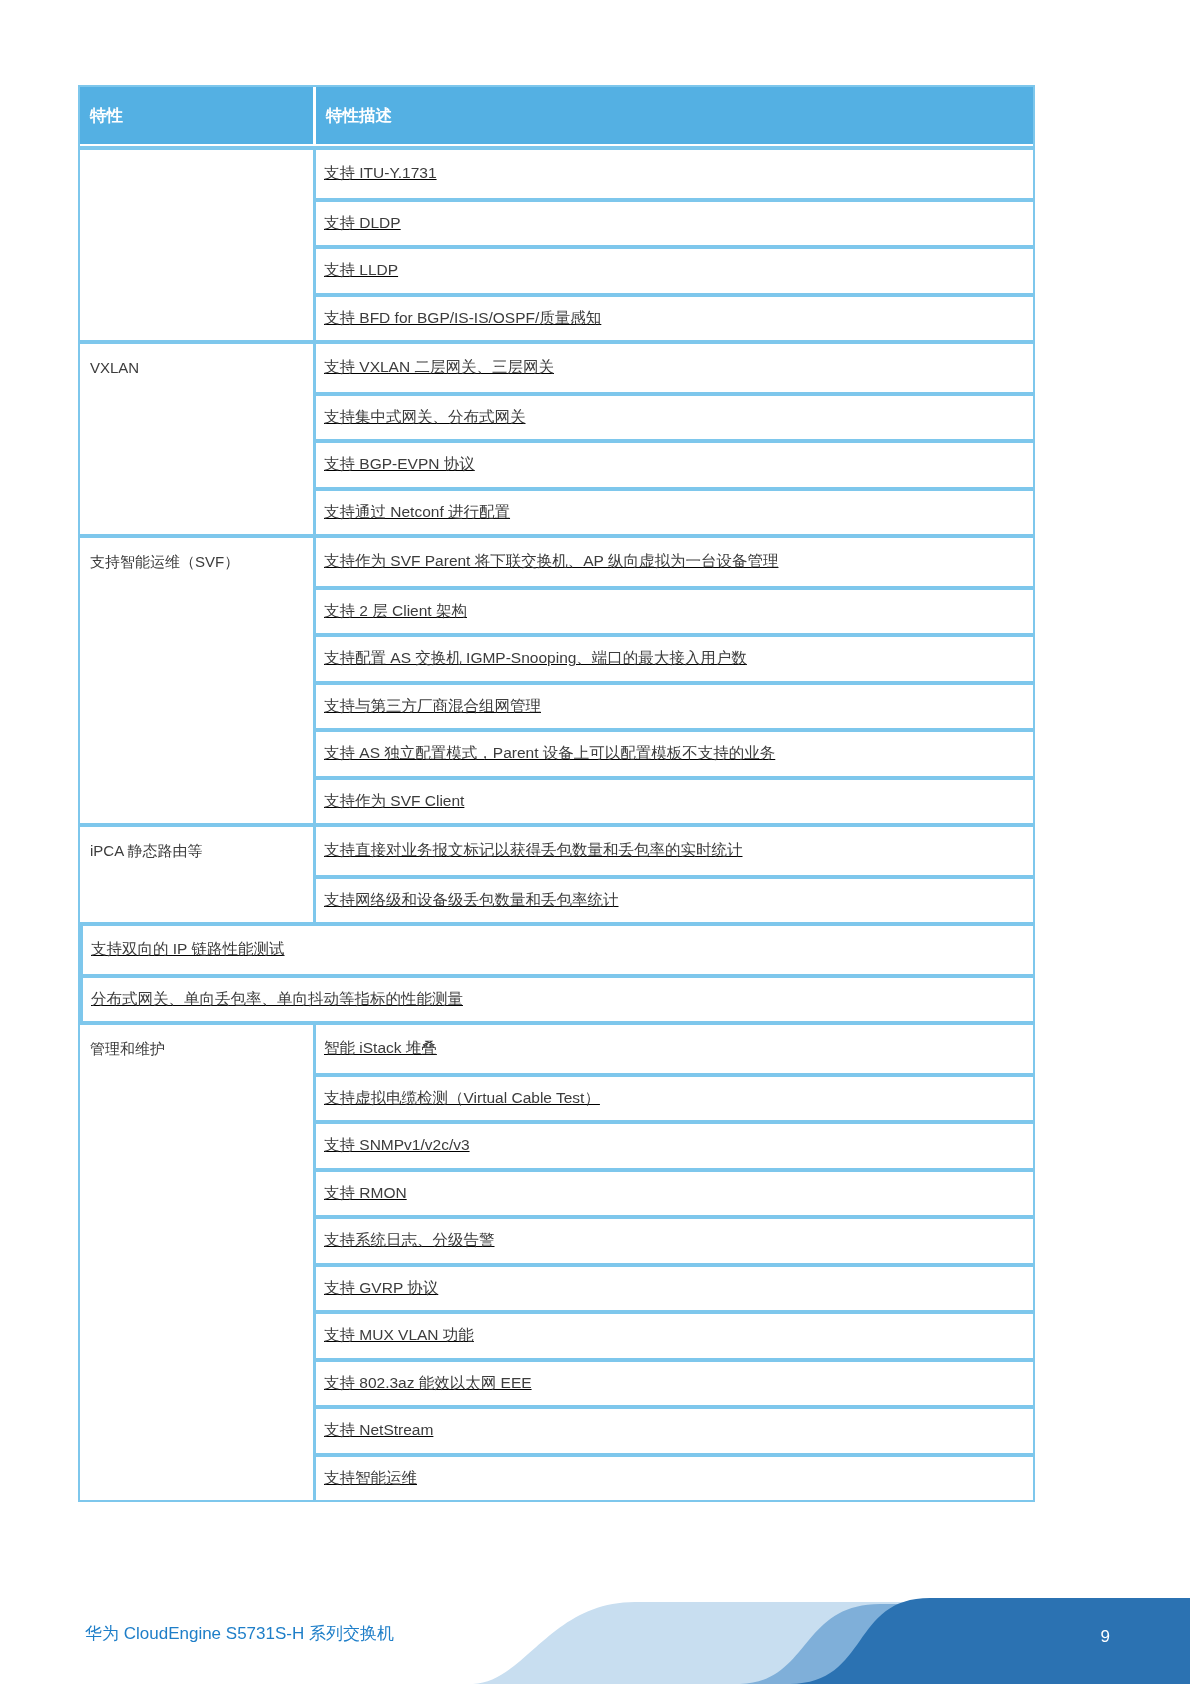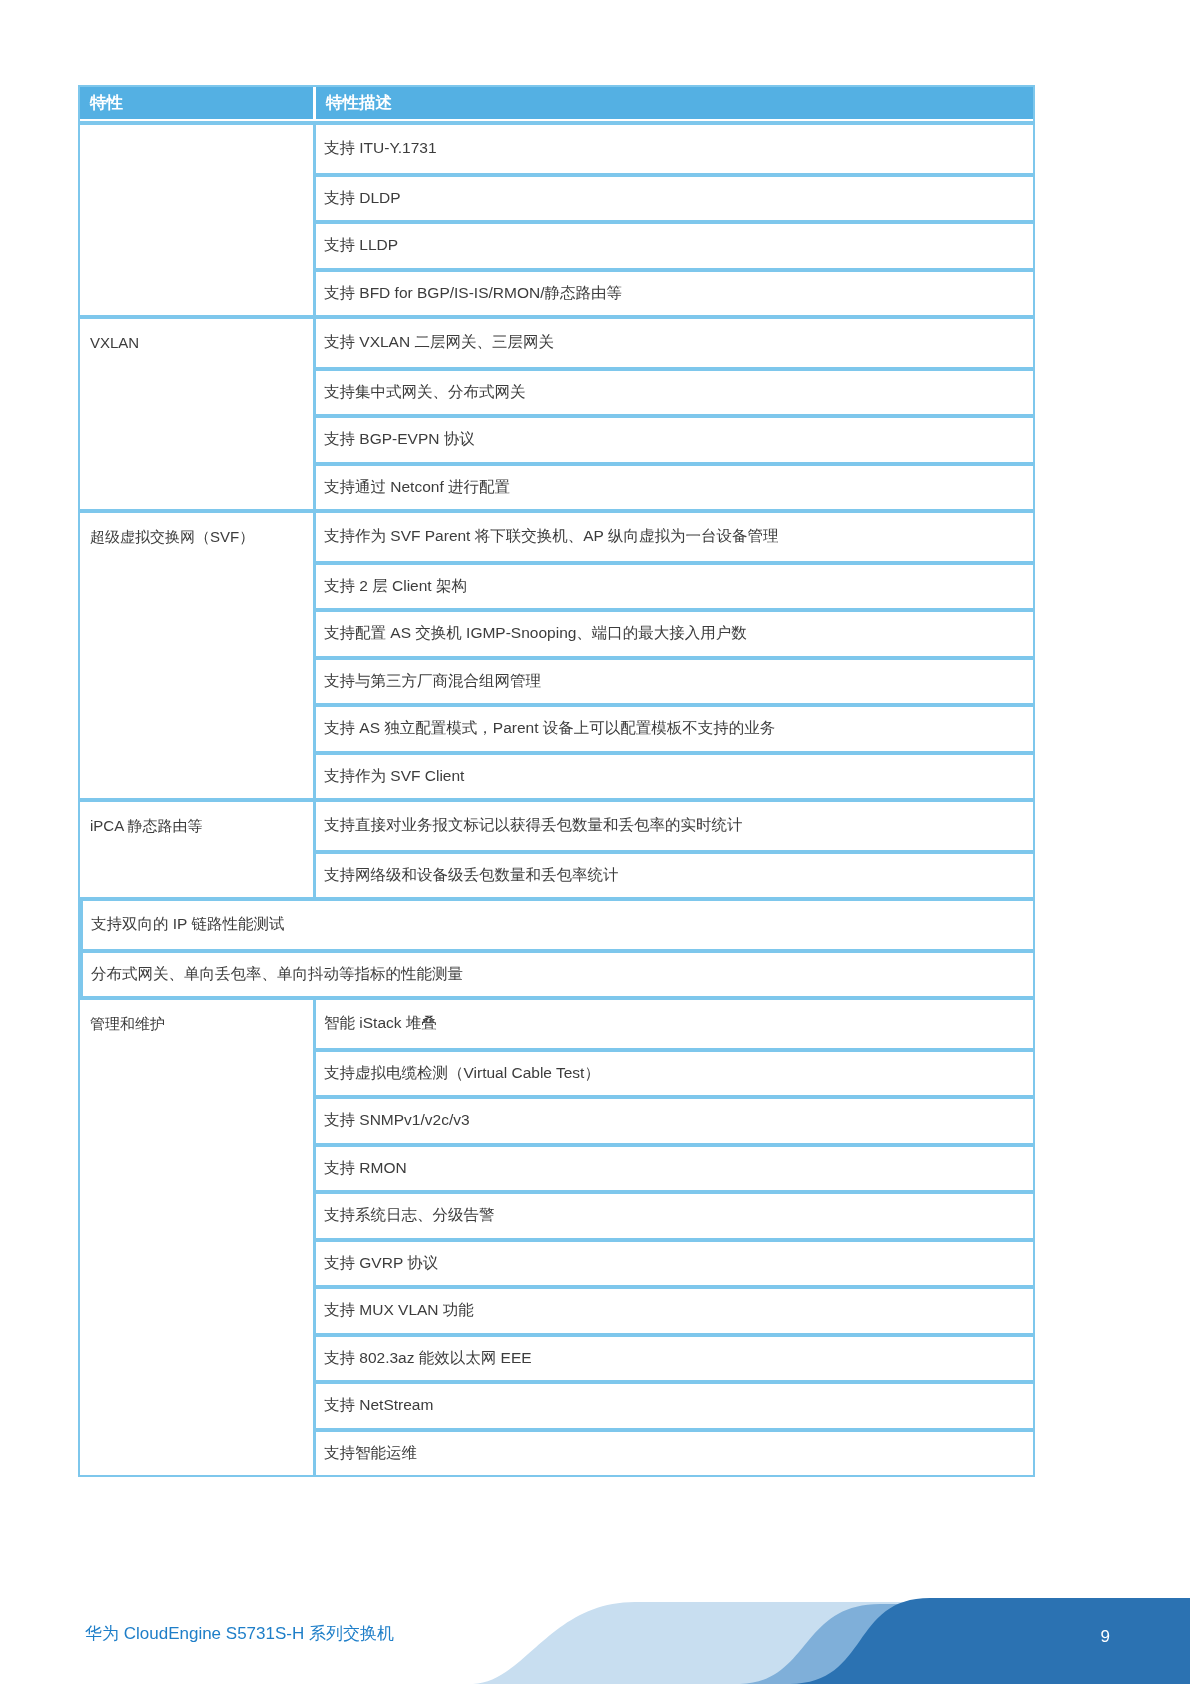--- a/index.html
+++ b/index.html
@@ -36,21 +36,21 @@
   }
   .thead{
     display:flex;
     margin-bottom:2px; 
   }
   .th{
     background:var(--header-bg);
     color:#ffffff;
     font-weight:bold;
     font-size:16.5px;
-    height:32px;
+    height:57px;
     display:flex;
     align-items:center;
     padding-left:10px;
     box-sizing:border-box;
   }
   .th-feature{width:233px;flex:none;}
   .th-gap{width:3px;flex:none;background:#ffffff;}
   .th-desc{flex:1;text-align:center;}
   .group{
     display:flex;
@@ -61,20 +61,21 @@
     flex:none;
     padding:13px 8px 0 10px;
     box-sizing:border-box;
     font-size:15px;
     color:var(--body-text);
     line-height:22px;
   }
   .group-rows{
     flex:1;
     border-left:3px solid var(--border);
+    text-decoration:underline;
   }
   .drow{
     height:47.5px;
     box-sizing:border-box;
     display:flex;
     align-items:center;
     padding-left:8px;
     border-top:4px solid var(--border);
     font-size:15.5px;
     color:var(--body-text);
@@ -117,34 +118,34 @@
       <div class="th-gap"></div>
       <div class="th th-desc">特性描述</div>
     </div>
     <div class="tbody">
         <div class="group">
           <div class="group-label"></div>
           <div class="group-rows">
             <div class="drow">支持 ITU-Y.1731</div>
             <div class="drow">支持 DLDP</div>
             <div class="drow">支持 LLDP</div>
-            <div class="drow">支持 BFD for BGP/IS-IS/RMON/静态路由等</div>
+            <div class="drow">支持 BFD for BGP/IS-IS/OSPF/质量感知</div>
           </div>
         </div>
         <div class="group">
           <div class="group-label">VXLAN</div>
           <div class="group-rows">
             <div class="drow">支持 VXLAN 二层网关、三层网关</div>
             <div class="drow">支持集中式网关、分布式网关</div>
             <div class="drow">支持 BGP-EVPN 协议</div>
             <div class="drow">支持通过 Netconf 进行配置</div>
           </div>
         </div>
         <div class="group">
-          <div class="group-label">超级虚拟交换网（SVF）</div>
+          <div class="group-label">支持智能运维（SVF）</div>
           <div class="group-rows">
             <div class="drow">支持作为 SVF Parent 将下联交换机、AP 纵向虚拟为一台设备管理</div>
             <div class="drow">支持 2 层 Client 架构</div>
             <div class="drow">支持配置 AS 交换机 IGMP-Snooping、端口的最大接入用户数</div>
             <div class="drow">支持与第三方厂商混合组网管理</div>
             <div class="drow">支持 AS 独立配置模式，Parent 设备上可以配置模板不支持的业务</div>
             <div class="drow">支持作为 SVF Client</div>
           </div>
         </div>
         <div class="group">

